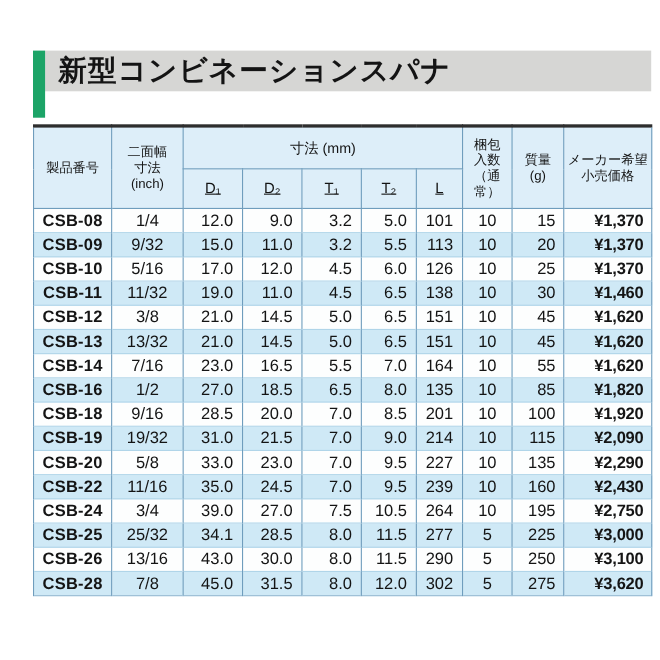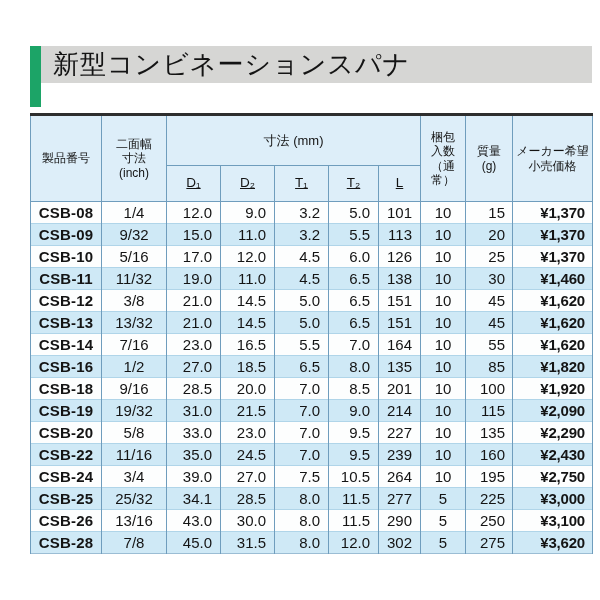--- a/index.html
+++ b/index.html
@@ -19,21 +19,21 @@
     font-family:"Liberation Sans","DejaVu Sans",sans-serif;
     color:var(--ink);
   }
   .page{position:relative;width:600px;height:600px;overflow:hidden;background:#fff;}
 
   
   .hdr{position:absolute;top:46px;left:30px;right:8px;}
   .accent-bar{position:absolute;left:0;top:0;width:11px;height:61px;background:var(--green);}
   .title-ja{
     margin:0 0 0 11px;background:var(--title-bg);
-    font-size:26px;font-weight:normal;letter-spacing:1px;
+    font-size:26px;font-weight:bold;letter-spacing:1px;
     height:37px;line-height:37px;padding-left:12px;
   }
   .title-en{
     margin:4px 0 0 11px;padding-left:12px;
     font-size:14px;font-weight:bold;letter-spacing:.4px;
   }
 
   
   .table-wrap{position:absolute;top:113px;left:30px;width:562px;}
   table{
@@ -45,21 +45,21 @@
     border-left:1px solid #6d6d6d;
     border-right:1px solid #8fb3cc;
     border-bottom:1px solid #9bbdd4;
   }
   th{
     background:var(--header-bg);
     font-weight:normal;font-size:12px;line-height:1.2;
     border:1px solid var(--border);
     padding:1px 2px;vertical-align:middle;text-align:center;
   }
-  tr.h1 th.group{height:51px;font-size:13px;}
+  tr.h1 th.group{height:39px;font-size:13px;}
   tr.h2 th{height:36px;font-size:13.5px;text-decoration:underline;}
   .hl{display:block;}
   td{
     height:22px;padding:0 2px;vertical-align:middle;
     border-left:1px solid var(--border);
     border-right:1px solid var(--border);
     border-top:1px solid var(--row-line);
   }
   tbody tr:nth-child(even){background:var(--row-alt);}
   tbody tr:nth-child(odd){background:#fdfefe;}

